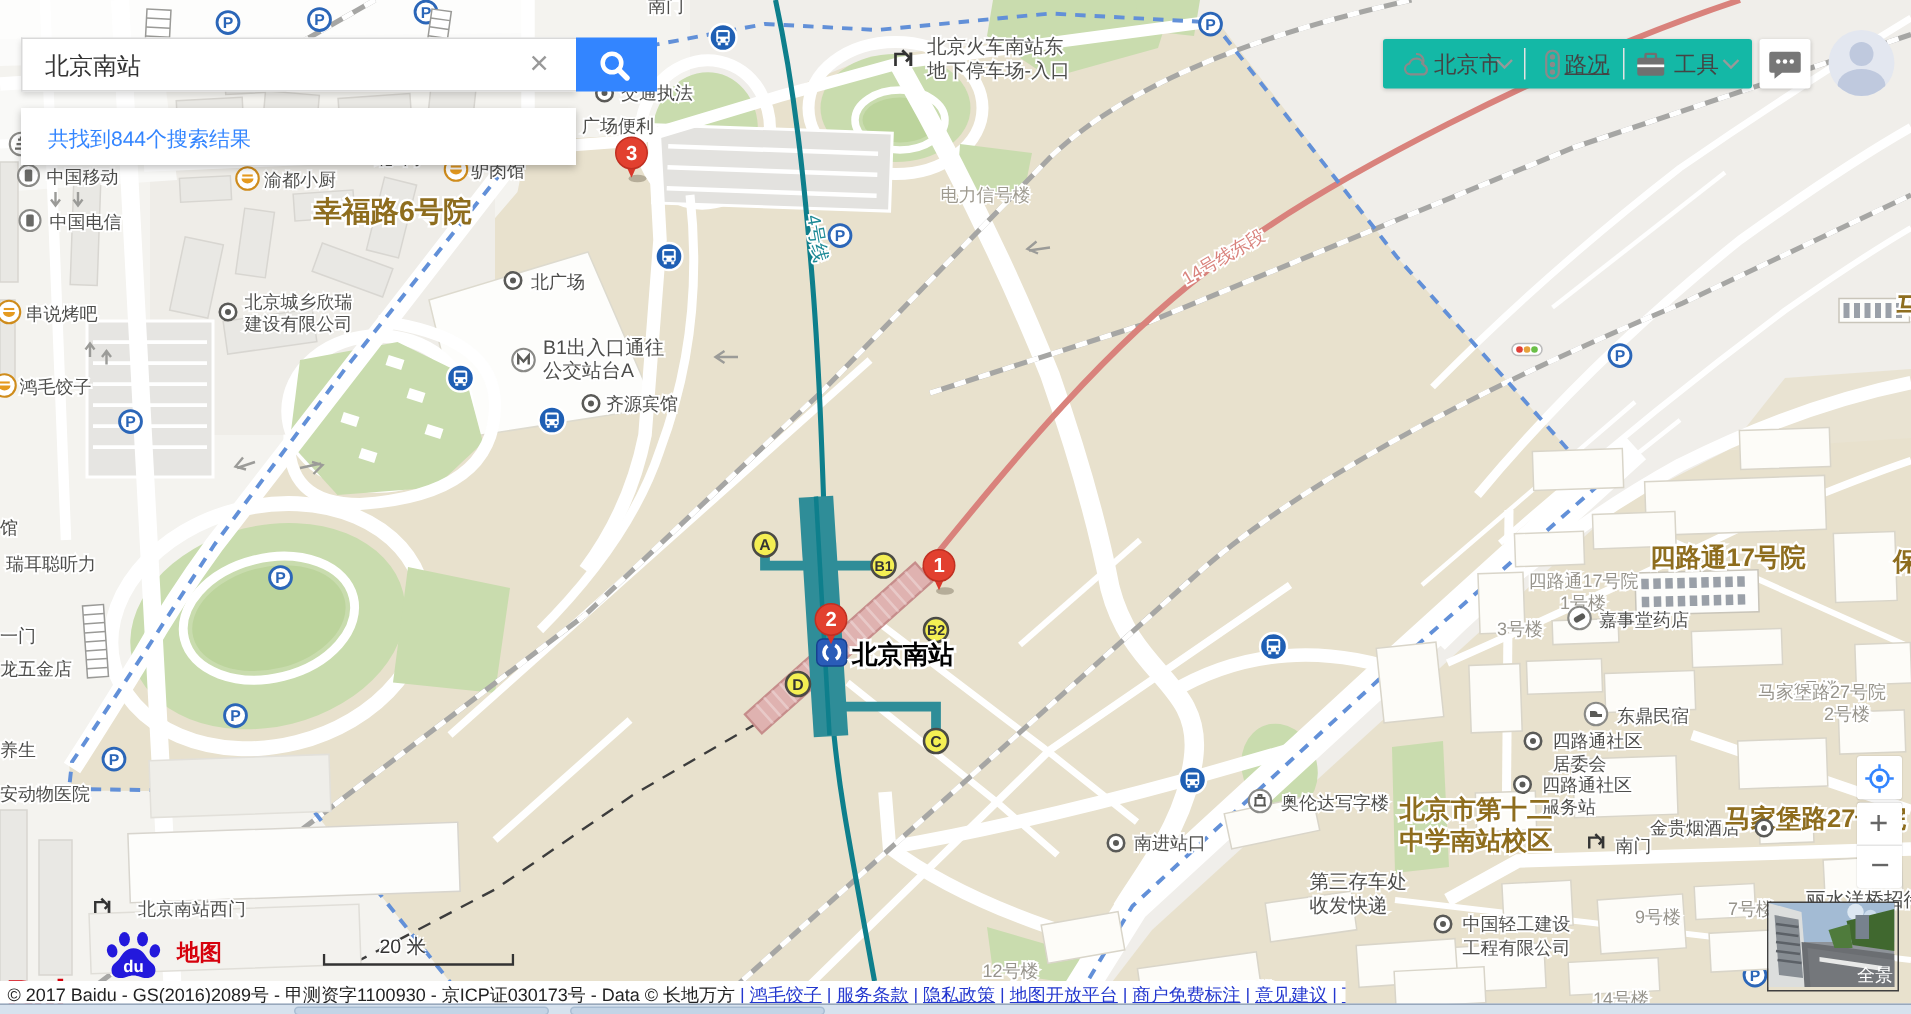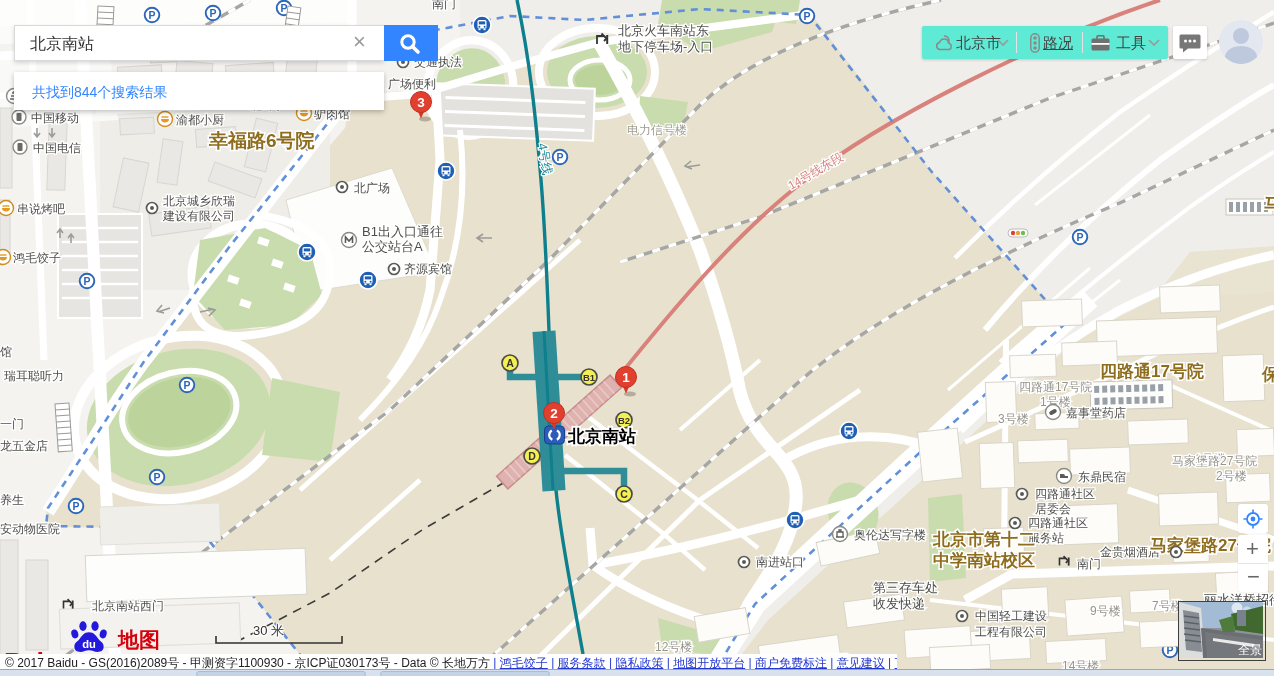--- a/index.html
+++ b/index.html
@@ -617,21 +617,21 @@
         <path d="M14.5,14.5 L20,20" stroke="#fff" stroke-width="3.6" stroke-linecap="round"></path>
       </svg>
 </div>
 
 <div class="abs" style="left:14px;top:72px;width:370px;height:38px;background:#fff;box-shadow:0 2px 5px rgba(0,0,0,0.25);">
 
   <div class="abs" style="left:18px;top:12px;font-size:14px;color:#3385ff;">共找到844个搜索结果</div>
 </div>
 
 
-<div class="abs" style="left:922px;top:26px;width:246px;height:33px;background:#5eead4;border-radius:2px;box-shadow:0 1px 3px rgba(0,0,0,0.18);">
+<div class="abs" style="left:922px;top:26px;width:246px;height:33px;background:#14b8a6;border-radius:2px;box-shadow:0 1px 3px rgba(0,0,0,0.18);">
 
   <svg class="abs" style="left:13px;top:8px" width="22" height="18" viewBox="0 0 22 18">
         <path d="M9,2 a4.5,4.5 0 0 1 4.5,6.5 l-1,-0.5" fill="none" stroke="#8a8a8a" stroke-width="1.4"></path>
         <path d="M5,15.5 a3.6,3.6 0 0 1 -0.5,-7.1 a5,5 0 0 1 9.7,1.1 a3.3,3.3 0 0 1 0.3,6 z" fill="none" stroke="#8a8a8a" stroke-width="1.5"></path>
       </svg>
   <div class="abs" style="left:34px;top:8px;font-size:15px;color:#444;">北京市</div>
   <svg class="abs" style="left:75px;top:13px" width="12" height="8" viewBox="0 0 12 8">
         <path d="M1,1 L6,6 L11,1" fill="none" stroke="#999" stroke-width="1.6"></path>
       </svg>
   <div class="abs" style="left:94px;top:6px;width:1px;height:21px;background:#e3e3e3;"></div>
@@ -710,26 +710,26 @@
 <div class="abs" style="left:4px;top:620px;width:160px;height:34px;">
   <span style="font-size:27px;font-weight:bold;color:#d6010c;font-family:'Liberation Sans';position:absolute;left:0;top:4px;letter-spacing:-1px;margin-top:24px;">Bai</span>
   <svg class="abs" style="left:62px;top:1px" width="46" height="31" viewBox="0 0 50 36">
     <ellipse cx="18" cy="6" rx="4.2" ry="5.6" fill="#2319dc"></ellipse>
     <ellipse cx="32" cy="6" rx="4.2" ry="5.6" fill="#2319dc"></ellipse>
     <ellipse cx="8.5" cy="15" rx="4" ry="5.2" fill="#2319dc" transform="rotate(-15 8.5 15)"></ellipse>
     <ellipse cx="41.5" cy="15" rx="4" ry="5.2" fill="#2319dc" transform="rotate(15 41.5 15)"></ellipse>
     <path d="M25,13 c6,0 8,4 11,8 c3,4 6,4 6,9 c0,4 -3,6 -7,6 c-4,0 -6,-2 -10,-2 c-4,0 -6,2 -10,2 c-4,0 -7,-2 -7,-6 c0,-5 3,-5 6,-9 c3,-4 5,-8 11,-8 z" fill="#2319dc"></path>
     <text x="25" y="31" font-size="13" font-weight="bold" fill="#fff" text-anchor="middle" font-family="Liberation Sans">du</text>
   </svg>
-  <span style="font-size:21px;font-weight:bold;color:#d6010c;position:absolute;left:114px;top:6px;">地图</span>
+  <span style="font-size:15px;font-weight:bold;color:#d6010c;position:absolute;left:114px;top:6px;">地图</span>
 </div>
 
 
 <div class="abs" style="left:215px;top:622px;width:130px;height:22px;">
-  <div class="abs halo" style="left:38px;top:0;font-size:13px;color:#333;">30 米</div>
+  <div class="abs halo" style="left:38px;top:0;font-size:13px;color:#333;">20 米</div>
   <svg class="abs" style="left:0;top:14px" width="128" height="8" viewBox="0 0 128 8">
         <path d="M1,0 V7 H127 V0" fill="none" stroke="#333" stroke-width="1.6"></path>
       </svg>
 </div>
 
 
 <div class="abs" style="left:0;top:654px;width:897px;height:15px;background:#fff;font-size:12px;color:#222;white-space:nowrap;overflow:hidden;">
   <span style="position:absolute;left:5px;top:1px;">© 2017 Baidu - GS(2016)2089号 - 甲测资字1100930 - 京ICP证030173号 - Data © 长地万方 <span style="color:#2438cf;">| <u>鸿毛饺子</u> | <u>服务条款</u> | <u>隐私政策</u> | <u>地图开放平台</u> | <u>商户免费标注</u> | <u>意见建议</u> | <u>下载地图客户端</u></span></span>
 </div>
 

